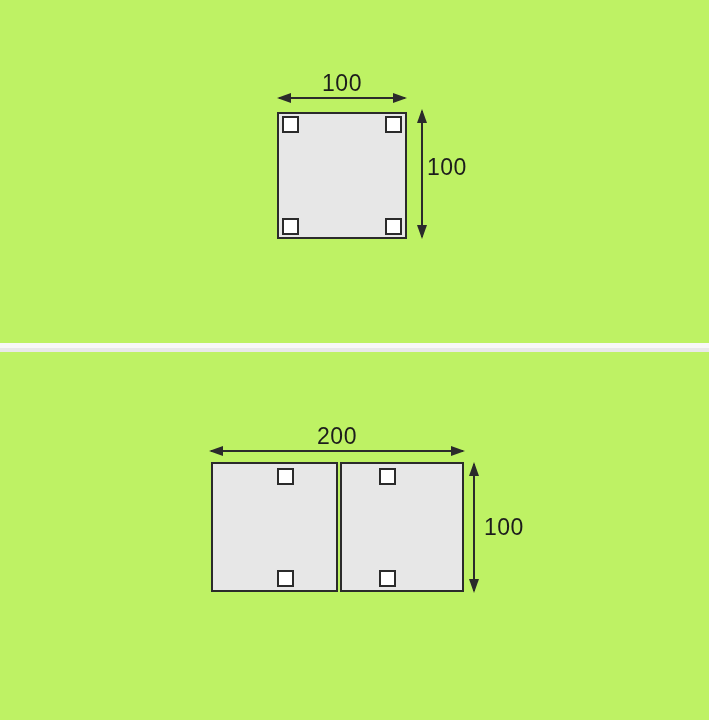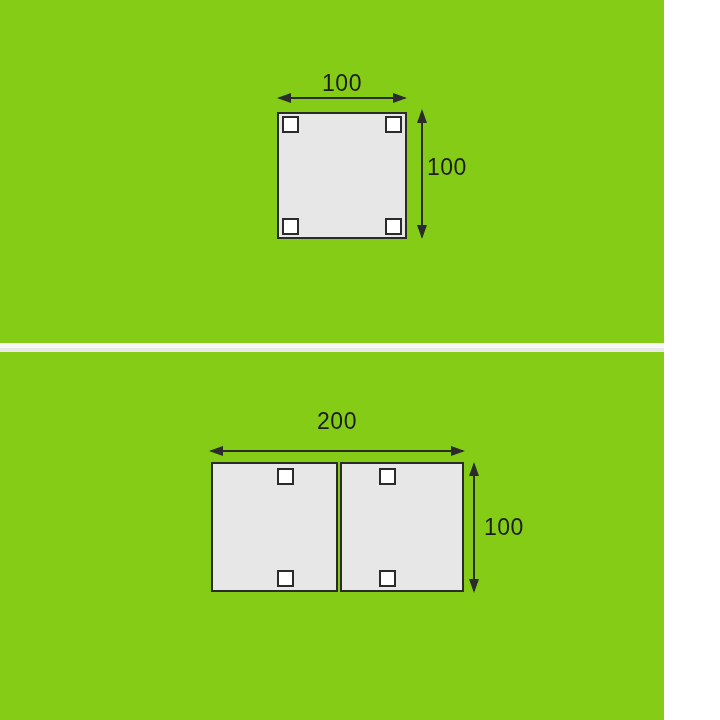--- a/index.html
+++ b/index.html
@@ -1,22 +1,23 @@
 <!DOCTYPE html>
 <html><head>
 <meta charset="utf-8">
 <style>
   html, body { margin: 0; padding: 0; }
   .canvas {
     position: relative;
     width: 664px;
     height: 720px;
-    background: #84cc16;
+    background: #bef264;
     overflow: hidden;
     font-family: "Liberation Sans", sans-serif;
+    padding-left: 45px;
   }
 
   
   .dim-label {
     position: absolute;
     font-size: 23px;
     line-height: 1.0;
     color: #1c1c1c;
     letter-spacing: 0.5px;
   }
@@ -80,21 +81,21 @@
   .fig1-top .leg-bl { left: 3px;  bottom: 2px; }
   .fig1-top .leg-br { right: 3px; bottom: 2px; }
   .fig1-varrow   { left: 414px; top: 109px; height: 130px; }
   .fig1-hlabel   { left: 427px; top: 156px; }
 
   
   .divider-soft { position: absolute; left: 0; top: 343px; width: 720px; height: 5px; background: #f8f8f8; }
   .divider      { position: absolute; left: 0; top: 348px; width: 720px; height: 4px; background: #e9e9e9; }
 
   
-  .fig2-wlabel   { left: 209px; top: 410px; width: 256px; }
+  .fig2-wlabel   { left: 209px; top: 425px; width: 256px; }
   .fig2-harrow   { left: 209px; top: 443px; width: 256px; }
   .fig2-left     { left: 211px; top: 462px; width: 127px; height: 130px; }
   .fig2-right    { left: 340px; top: 462px; width: 124px; height: 130px; }
   .fig2-leg-tl   { left: 277px; top: 468px; }
   .fig2-leg-tr   { left: 379px; top: 468px; }
   .fig2-leg-bl   { left: 277px; top: 570px; }
   .fig2-leg-br   { left: 379px; top: 570px; }
   .fig2-varrow   { left: 466px; top: 462px; height: 131px; }
   .fig2-hlabel   { left: 484px; top: 516px; }
 </style>

